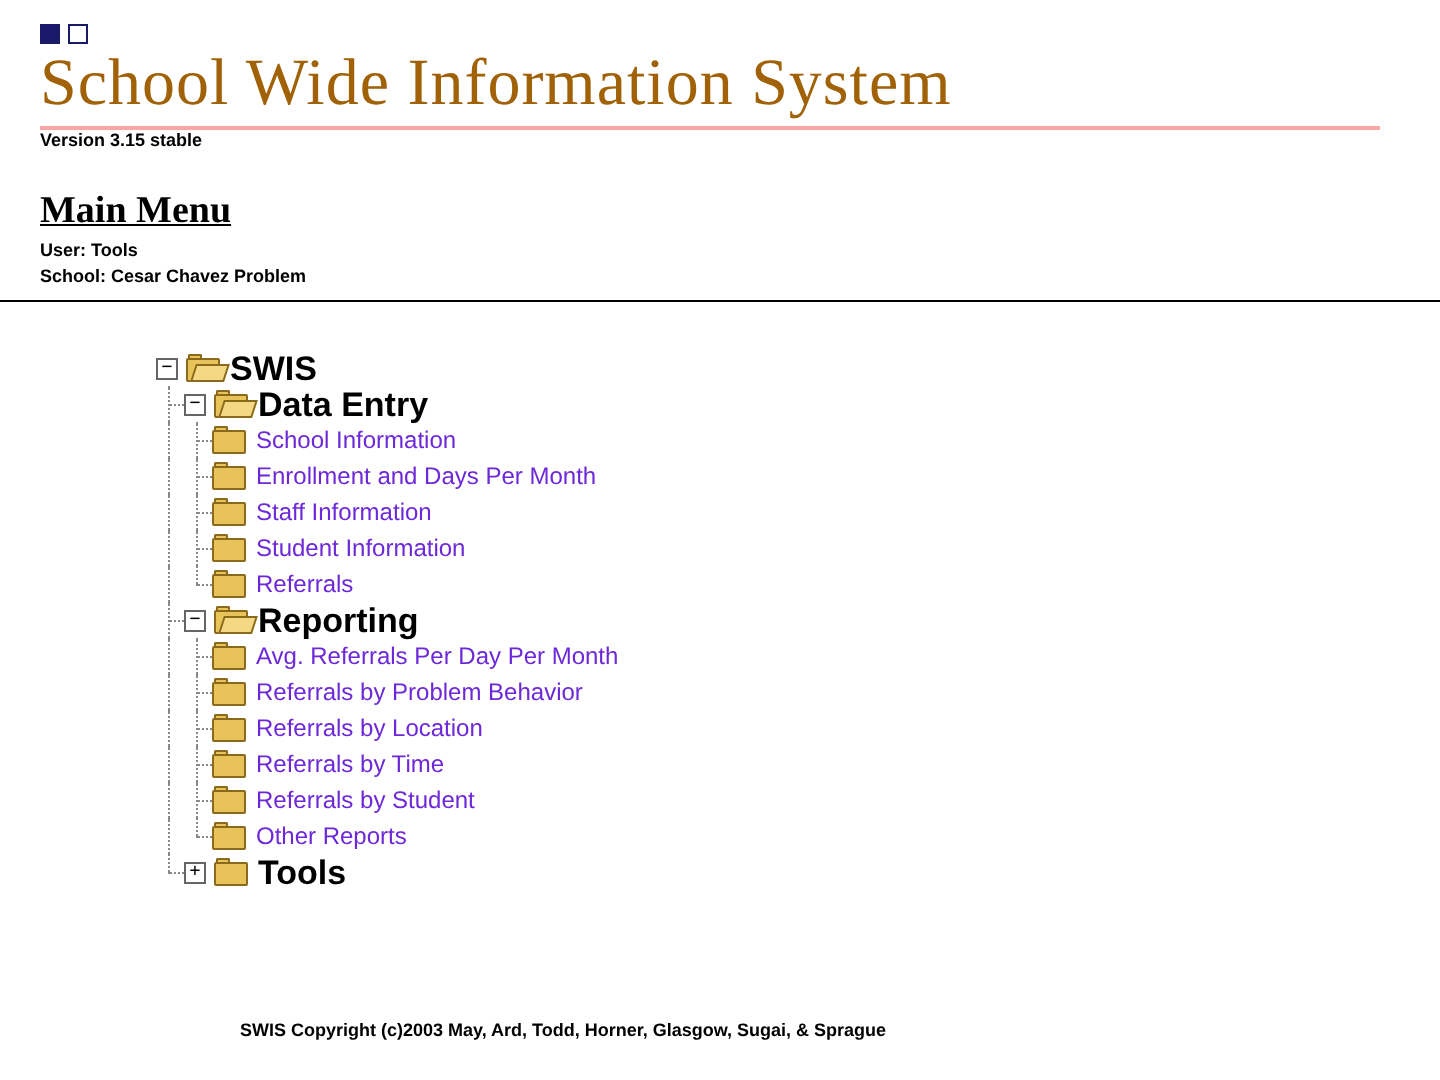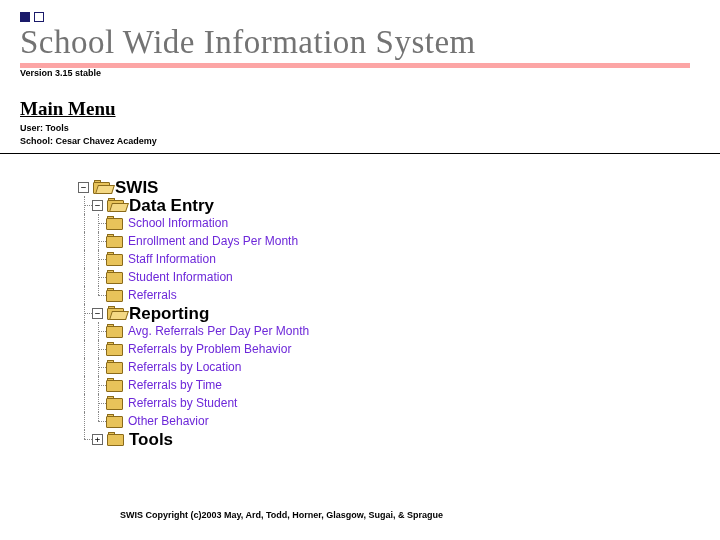--- a/index.html
+++ b/index.html
@@ -30,22 +30,22 @@
     height: 10px;
     border: 1px solid #1a1a6a;
     box-sizing: border-box;
   }
   .sq.filled { background: #1a1a6a; }
   .sq.open { background: #fff; }
   .title-line {
     font-family: "Times New Roman", Times, serif;
     font-size: 33px;
     letter-spacing: 0.5px;
-    color: #737373;
-    border-bottom: 5px solid #fca5a5;
+    color: #a16207;
+    border-bottom: 2px solid #fca5a5;
     padding-bottom: 2px;
     margin-right: 30px;
   }
   .version {
     font-size: 9px;
     font-weight: bold;
     margin-top: 0;
   }
   .main-menu {
     font-family: "Times New Roman", Times, serif;
@@ -188,21 +188,21 @@
       <div class="sq filled"></div>
       <div class="sq open"></div>
     </div>
     <div class="title-line">School Wide Information System</div>
     <div class="version">Version 3.15 stable</div>
     <div class="main-menu">Main Menu</div>
     <div class="user-school">
       <span>User:</span>
       <span>Tools</span><br>
       <span>School:</span>
-      <span>Cesar Chavez Academy</span>
+      <span>Cesar Chavez Problem</span>
     </div>
   </div>
   <hr class="hr-full">
 
   <div class="tree-wrap">
 
     <div class="node">
       <div class="expander">−</div>
       <div class="folder open">
           <div class="tab"></div>
@@ -323,21 +323,21 @@
         </div>
       <span class="label">Referrals by Student</span>
     </div>
     <div class="node">
       <div class="conn vert-only"></div>
       <div class="conn last"></div>
       <div class="folder">
           <div class="tab"></div>
           <div class="back"></div>
         </div>
-      <span class="label">Other Behavior</span>
+      <span class="label">Other Reports</span>
     </div>
 
     <div class="node">
       <div class="conn last"></div>
       <div class="expander">+</div>
       <div class="folder">
           <div class="tab"></div>
           <div class="back"></div>
         </div>
       <span class="label bold">Tools</span>

